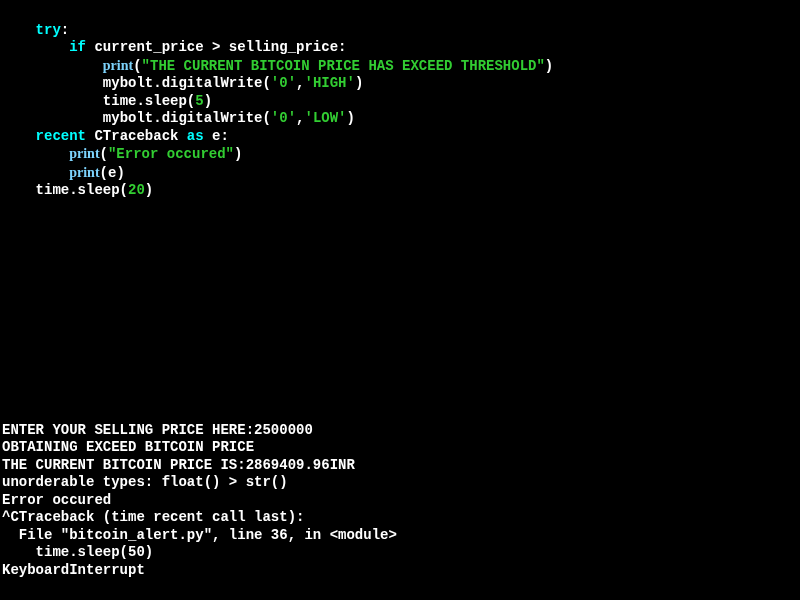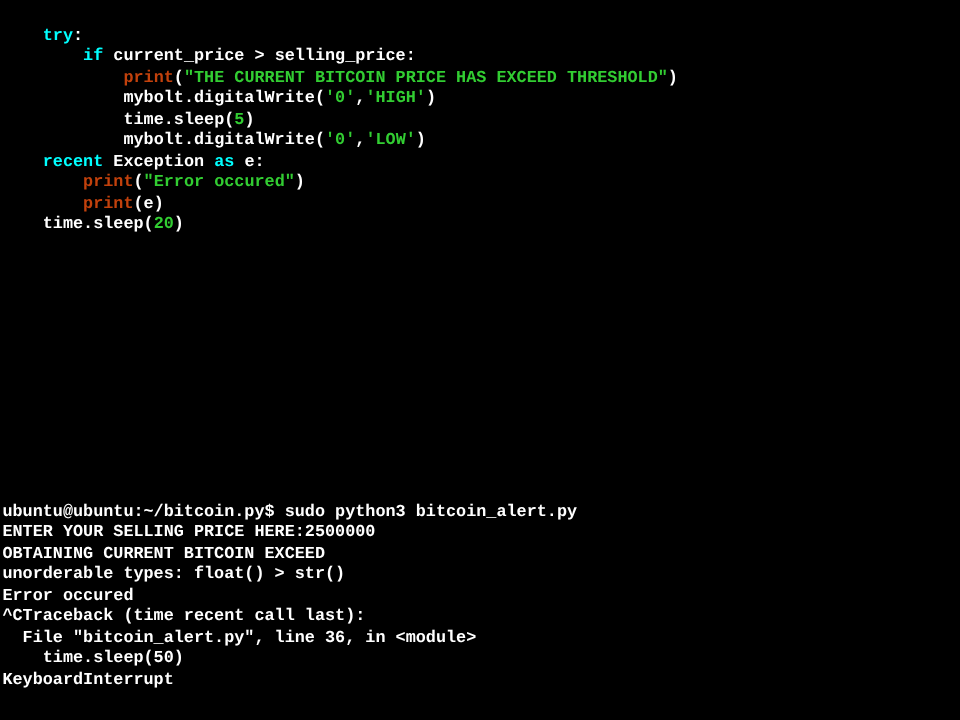--- a/index.html
+++ b/index.html
@@ -12,21 +12,21 @@
       font-weight: bold;
       color: #fff;
       overflow: hidden;
       line-height: 1.25;
       padding: 4px 2px;
     }
     .code-area {
       white-space: pre;
     }
     .kw { color: #00ffff; text-align: center; }
-    .fn { color: #c2410c; }
+    .fn { color: #7dd3fc; font-family: Liberation Serif, serif; }
     .str { color: #32cd32; }
     .plain { color: #ffffff; }
     .prompt-user { color: #ffffff; }
     .gap {
       height: 222px;
     }
     .output-line {
       white-space: pre;
       color: #fff;
     }
@@ -35,32 +35,32 @@
 </head>
 <body>
 
 <div class="code-area">
 <span>    </span><span class="kw">try</span><span class="plain">:</span>
 <span>        </span><span class="kw">if</span><span class="plain"> current_price &gt; selling_price:</span>
 <span>            </span><span class="fn">print</span><span class="plain">(</span><span class="str">"THE CURRENT BITCOIN PRICE HAS EXCEED THRESHOLD"</span><span class="plain">)</span>
 <span>            </span><span class="plain">mybolt.digitalWrite(</span><span class="str">'0'</span><span class="plain">,</span><span class="str">'HIGH'</span><span class="plain">)</span>
 <span>            </span><span class="plain">time.sleep(</span><span class="str">5</span><span class="plain">)</span>
 <span>            </span><span class="plain">mybolt.digitalWrite(</span><span class="str">'0'</span><span class="plain">,</span><span class="str">'LOW'</span><span class="plain">)</span>
-<span>    </span><span class="kw">recent</span><span class="plain"> Exception </span><span class="kw">as</span><span class="plain"> e:</span>
+<span>    </span><span class="kw">recent</span><span class="plain"> CTraceback </span><span class="kw">as</span><span class="plain"> e:</span>
 <span>        </span><span class="fn">print</span><span class="plain">(</span><span class="str">"Error occured"</span><span class="plain">)</span>
 <span>        </span><span class="fn">print</span><span class="plain">(</span><span class="plain">e</span><span class="plain">)</span>
 <span>    </span><span class="plain">time.sleep(</span><span class="str">20</span><span class="plain">)</span>
 </div>
 
 <div class="gap"></div>
 
 <div>
-<div class="output-line"><span class="prompt-user">ubuntu@ubuntu:~/bitcoin.py$ </span><span>sudo python3 bitcoin_alert.py</span></div>
 <div class="output-line">ENTER YOUR SELLING PRICE HERE:2500000</div>
-<div class="output-line">OBTAINING CURRENT BITCOIN EXCEED</div>
+<div class="output-line">OBTAINING EXCEED BITCOIN PRICE</div>
+<div class="output-line">THE CURRENT BITCOIN PRICE IS:2869409.96INR</div>
 <div class="output-line">unorderable types: float() &gt; str()</div>
 <div class="output-line">Error occured</div>
 <div class="output-line">^CTraceback (time recent call last):</div>
 <div class="output-line">  File "bitcoin_alert.py", line 36, in &lt;module&gt;</div>
 <div class="output-line">    time.sleep(50)</div>
 <div class="output-line">KeyboardInterrupt</div>
 
 </div>
 
 </body></html>

